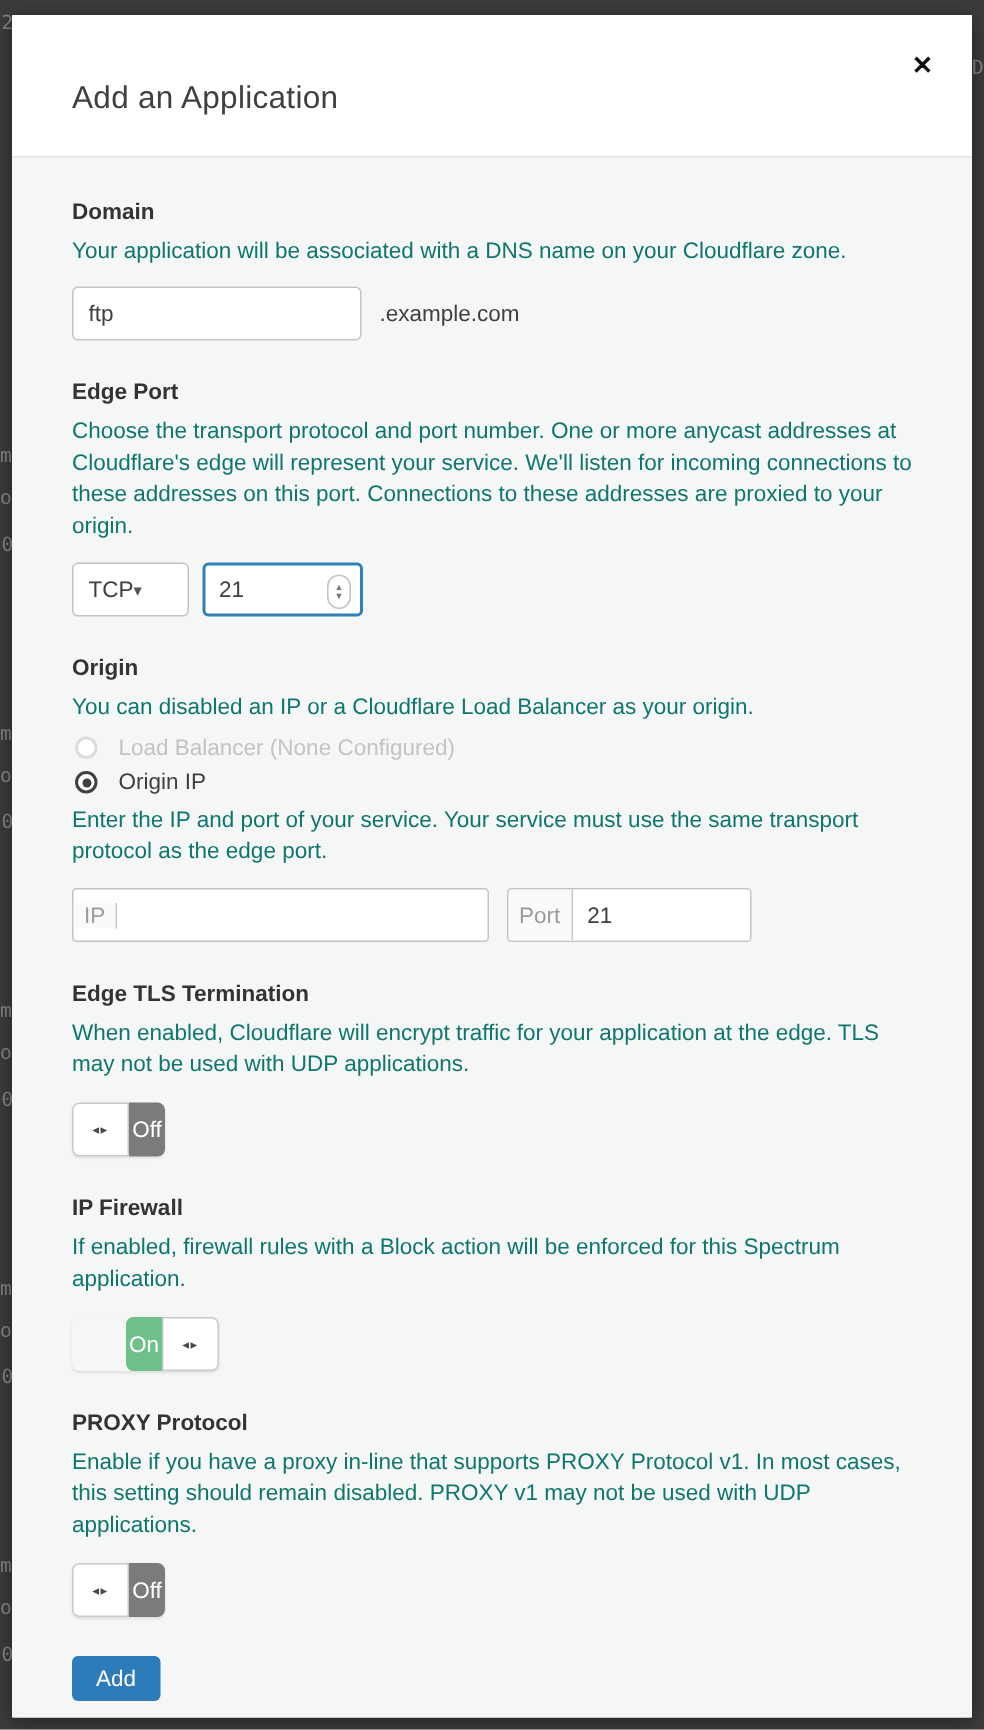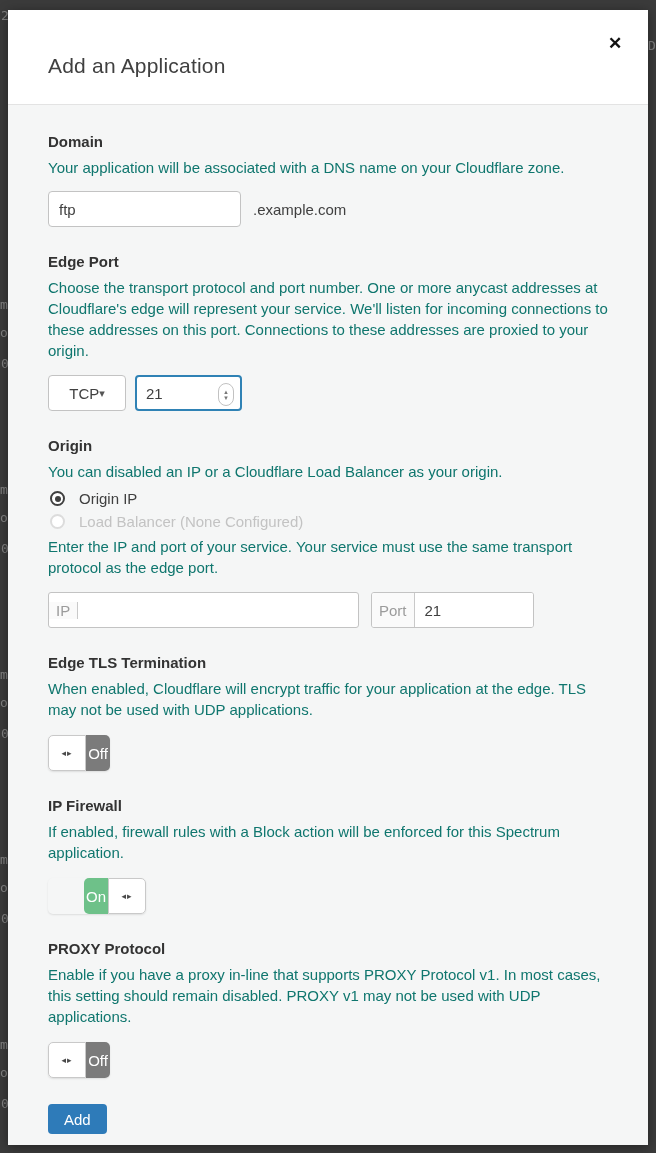--- a/index.html
+++ b/index.html
@@ -42,21 +42,21 @@
     font-size:15px;color:#404040;padding:0 10px;box-sizing:border-box;
     font-family:inherit;outline:none;
   }
   .domain-row{display:flex;align-items:center;}
   .domain-input{width:193px;}
   .domain-suffix{margin-left:12px;font-size:15px;color:#404040;}
   
   .port-row{display:flex;align-items:center;gap:9px;margin-top:14px;}
   .select{
     width:78px;height:36px;background:#fff;border:1px solid #c3c3c3;border-radius:4px;
-    display:flex;align-items:center;justify-content:center;
+    display:flex;align-items:center;justify-content:flex-start;
     padding:0 10px;box-sizing:border-box;font-size:15px;color:#404040;cursor:pointer;
   }
   .select .chev{font-size:11px;color:#555;}
   .number-wrap{position:relative;}
   .number-input{
     width:107px;border:2px solid #2f82b5;border-radius:4px;padding:0 28px 0 9px;
   }
   .stepper{
     position:absolute;right:8px;top:8px;width:14px;height:21px;
     border:1px solid #c2c2c2;border-radius:8px;background:#fff;
@@ -83,21 +83,21 @@
     display:flex;background:#fff;border:1px solid #c3c3c3;border-radius:3px;
     height:36px;box-sizing:border-box;overflow:hidden;
   }
   .prefix-label{
     display:flex;align-items:center;justify-content:center;
     background:#fafafa;border-right:1px solid #c9c9c9;color:#9b9b9b;font-size:15px;
     padding:0 7px;flex:0 0 auto;
   }
   .prefix-input{border:none;outline:none;font-size:15px;color:#404040;
     padding:0 10px;font-family:inherit;background:#fff;min-width:0;}
-  .ip-group{width:311px;align-items:center;}
+  .ip-group{width:278px;align-items:center;}
   .ip-group .prefix-input{flex:1;}
   .portval-group{width:163px;}
   .portval-group .prefix-input{flex:1;}
   
   .toggle{
     display:inline-flex;height:36px;border-radius:5px;font-size:15px;
     cursor:pointer;box-shadow:0 1px 2px rgba(0,0,0,.10);margin-top:2px;
   }
   .seg-handle{
     width:38px;background:#fff;border:1px solid #c9c9c9;box-sizing:border-box;
@@ -173,27 +173,27 @@
             <span>▼</span>
           </div>
         </div>
       </div>
     </div>
 
     <div class="section">
       <h3>Origin</h3>
       <p style="margin-bottom:8px">You can disabled an IP or a Cloudflare Load Balancer as your origin.</p>
 
+      <div class="radio-row disabled">
+        <span class="radio-circle disabled"></span>
+        <span class="radio-label">Load Balancer (None Configured)</span>
+      </div>
       <div class="radio-row">
         <span class="radio-circle selected"></span>
         <span class="radio-label">Origin IP</span>
-      </div>
-      <div class="radio-row disabled">
-        <span class="radio-circle disabled"></span>
-        <span class="radio-label">Load Balancer (None Configured)</span>
       </div>
 
       <p class="origin-hint">Enter the IP and port of your service. Your service must use the same transport protocol as the edge port.</p>
 
       <div class="ip-row">
         <div class="prefix-group ip-group">
           <span class="prefix-label">IP</span>
         </div>
         <div class="prefix-group portval-group">
           <span class="prefix-label">Port</span>

